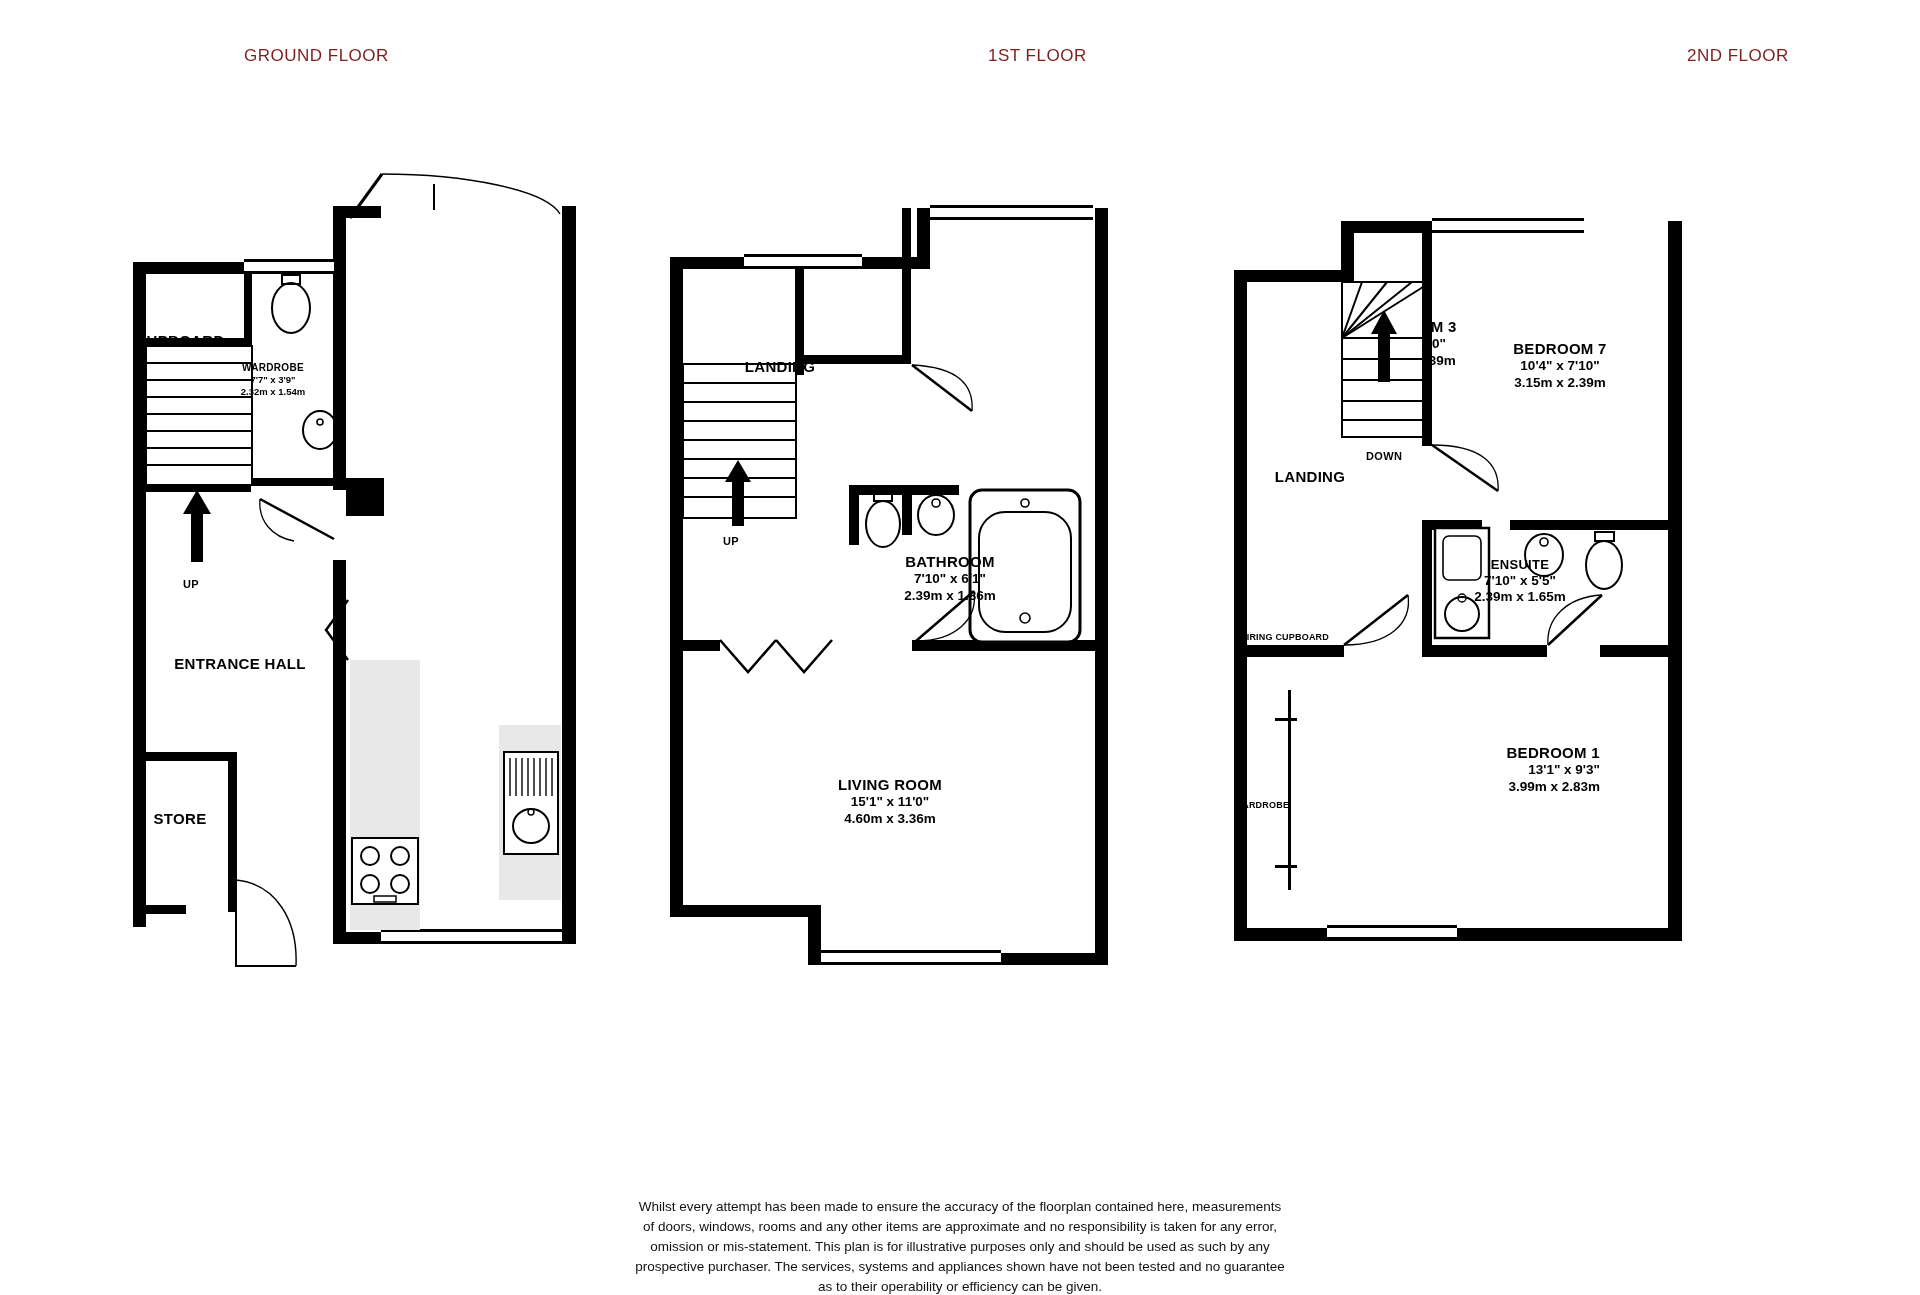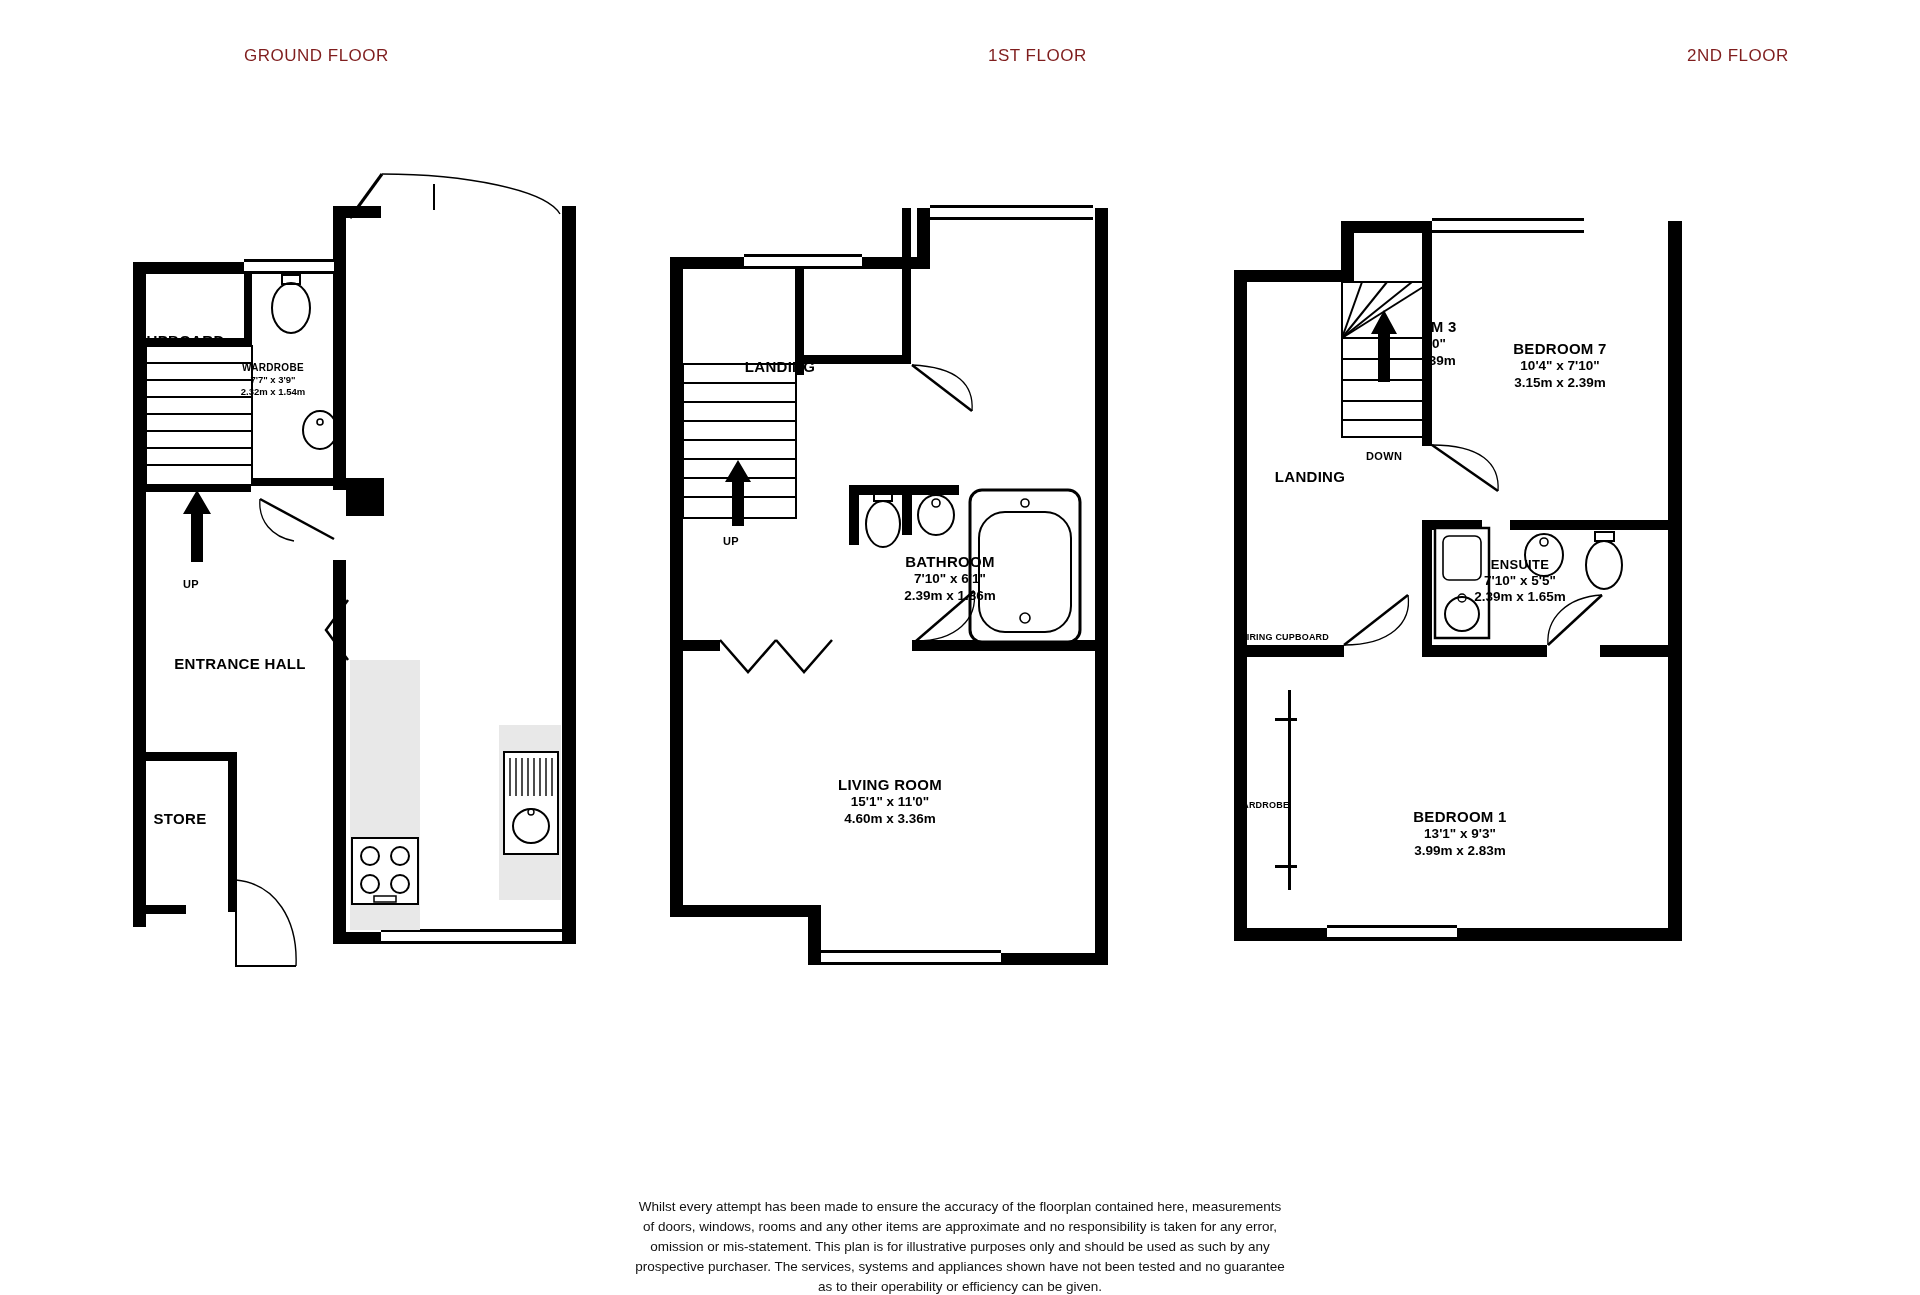--- a/index.html
+++ b/index.html
@@ -307,21 +307,21 @@
     <div class="label" style="left:200px;top:340px;width:280px;">
       <div class="nm">BEDROOM 7</div>
       <div class="d1">10'4"  x 7'10"</div>
       <div class="d2">3.15m  x 2.39m</div>
     </div>
     <div class="label mid" style="left:180px;top:557px;width:240px;">
       <div class="nm">ENSUITE</div>
       <div class="d1">7'10"  x 5'5"</div>
       <div class="d2">2.39m  x 1.65m</div>
     </div>
-    <div class="label" style="left:100px;top:808px;width:280px;">
+    <div class="label" style="left:100px;top:744px;width:280px;text-align:right;">
       <div class="nm">BEDROOM 1</div>
       <div class="d1">13'1"  x 9'3"</div>
       <div class="d2">3.99m  x 2.83m</div>
     </div>
     <div class="label" style="left:-20px;top:468px;width:220px;">
       <div class="nm">LANDING</div>
     </div>
     <div class="tiny" style="position:absolute;left:20px;top:632px;">AIRING CUPBOARD</div>
     <div class="tiny" style="position:absolute;left:14px;top:800px;">WARDROBE</div>
   </div>

